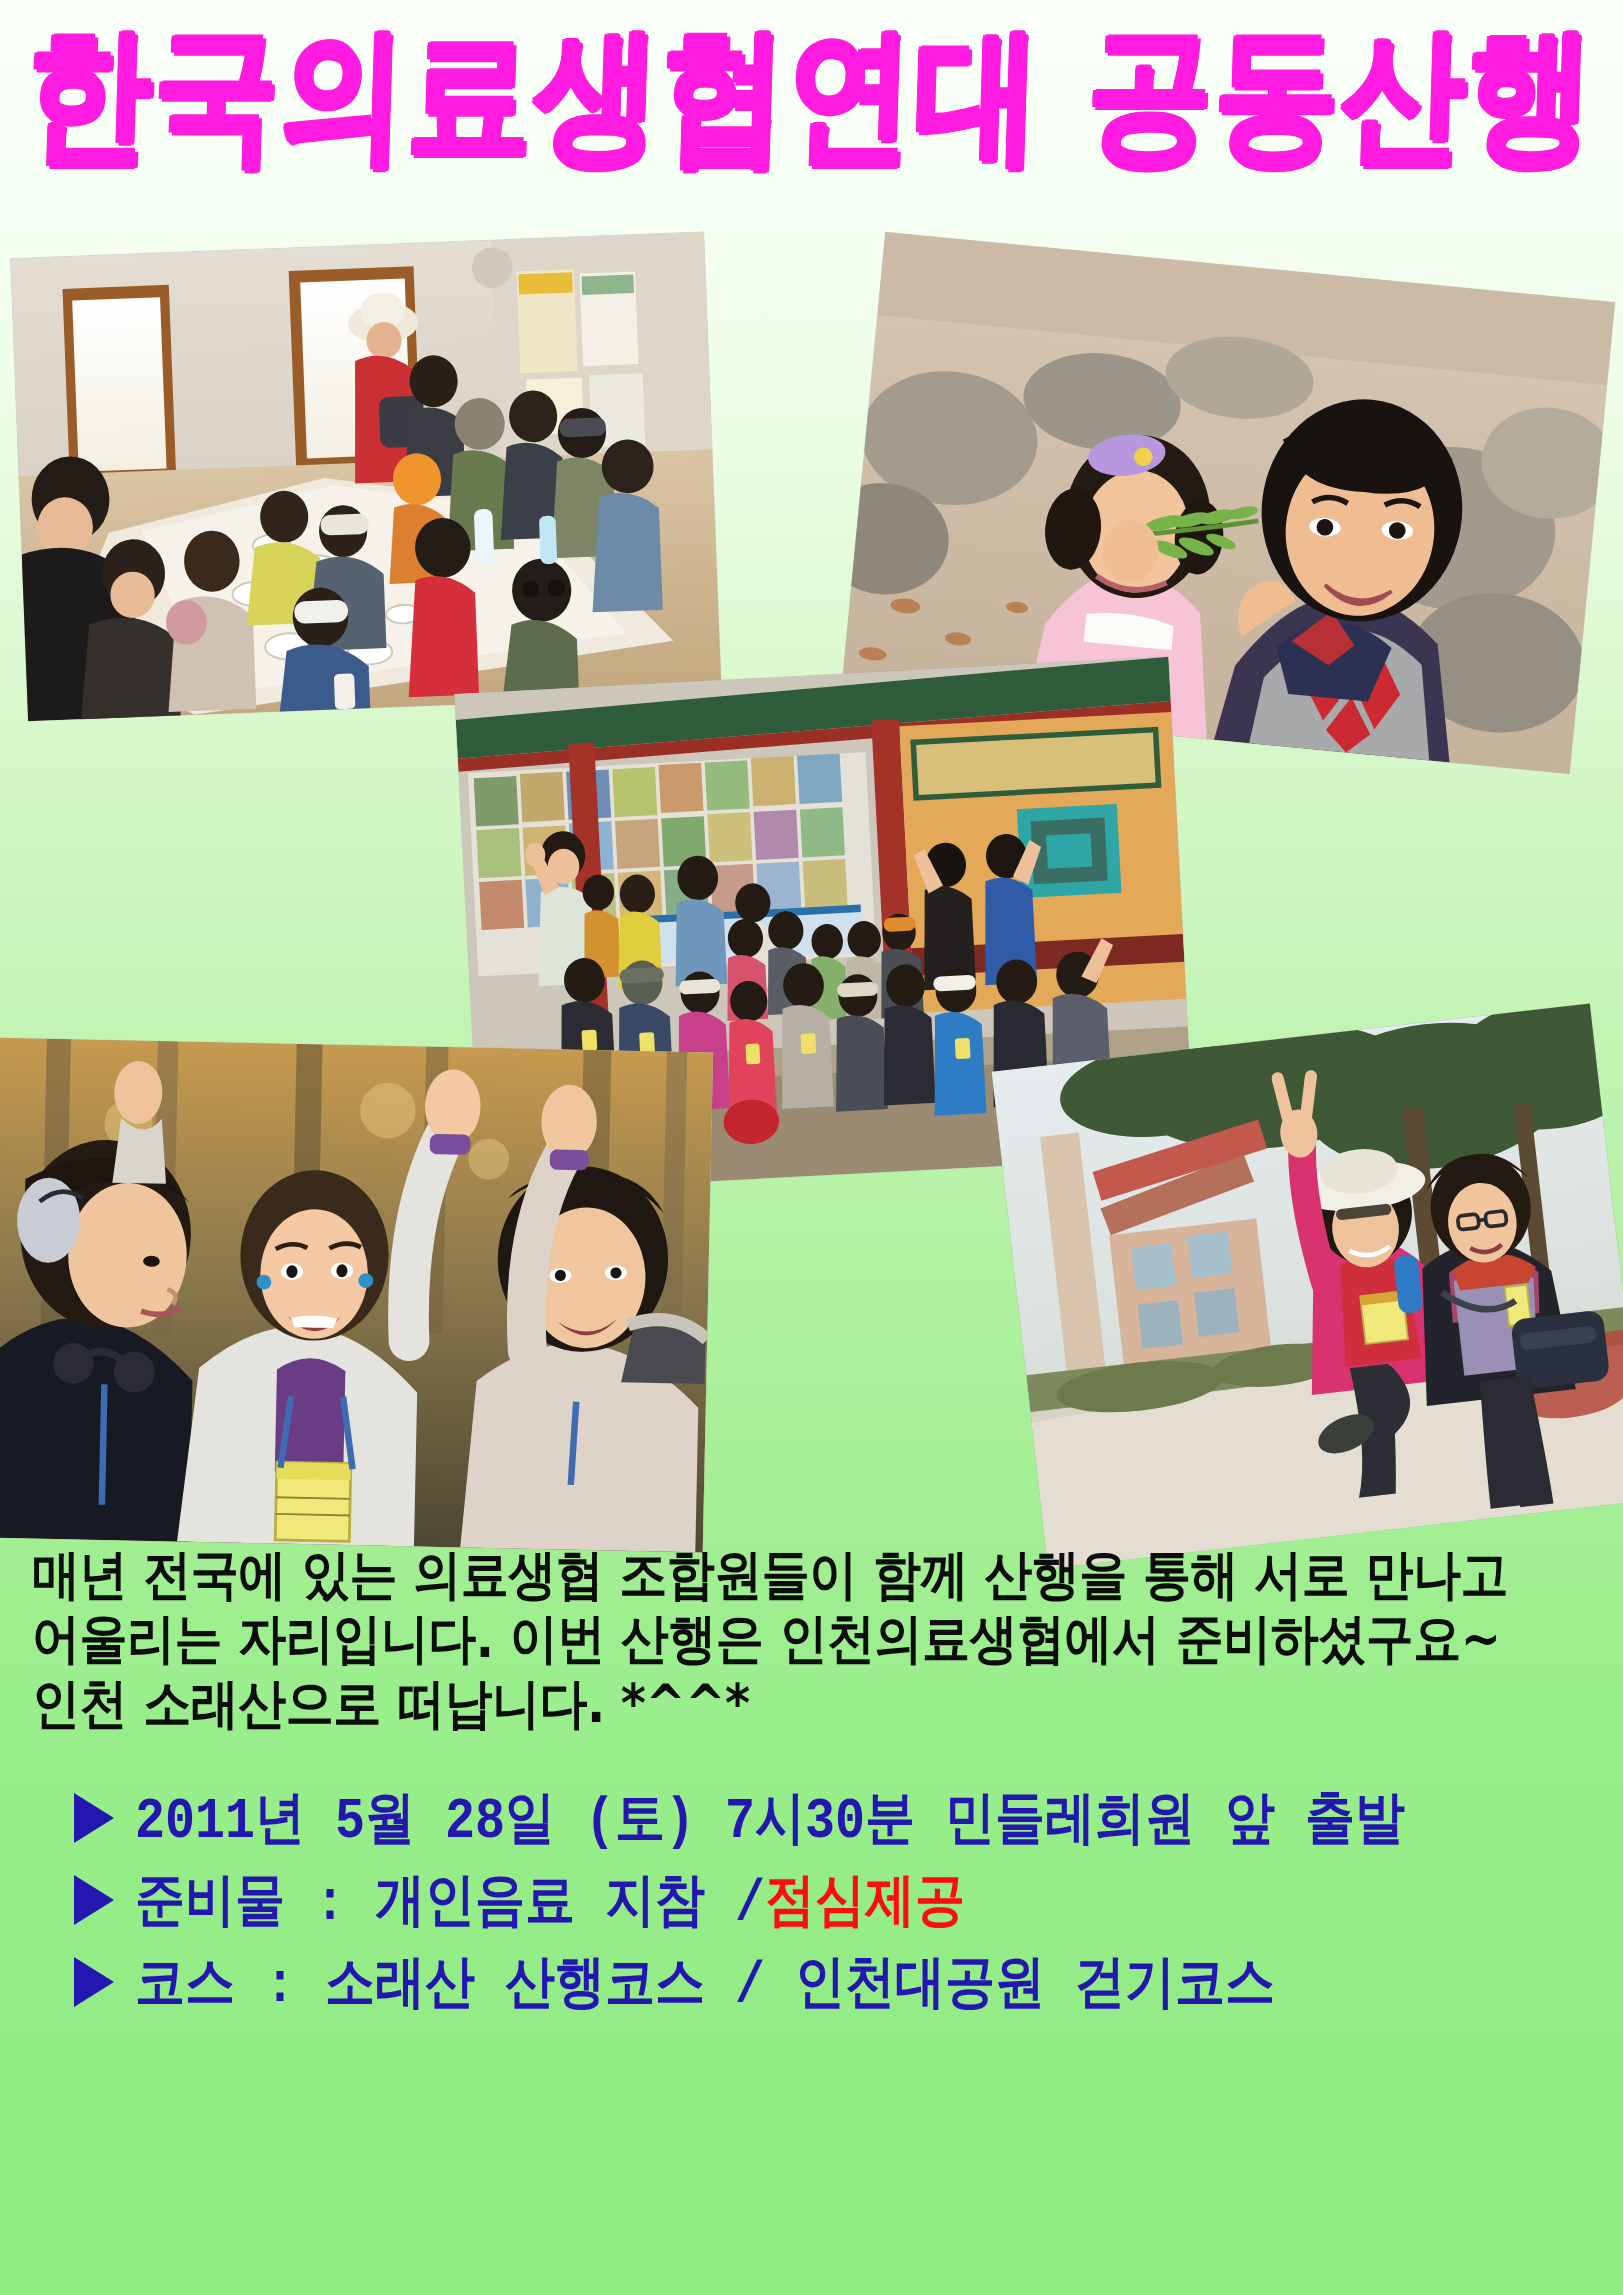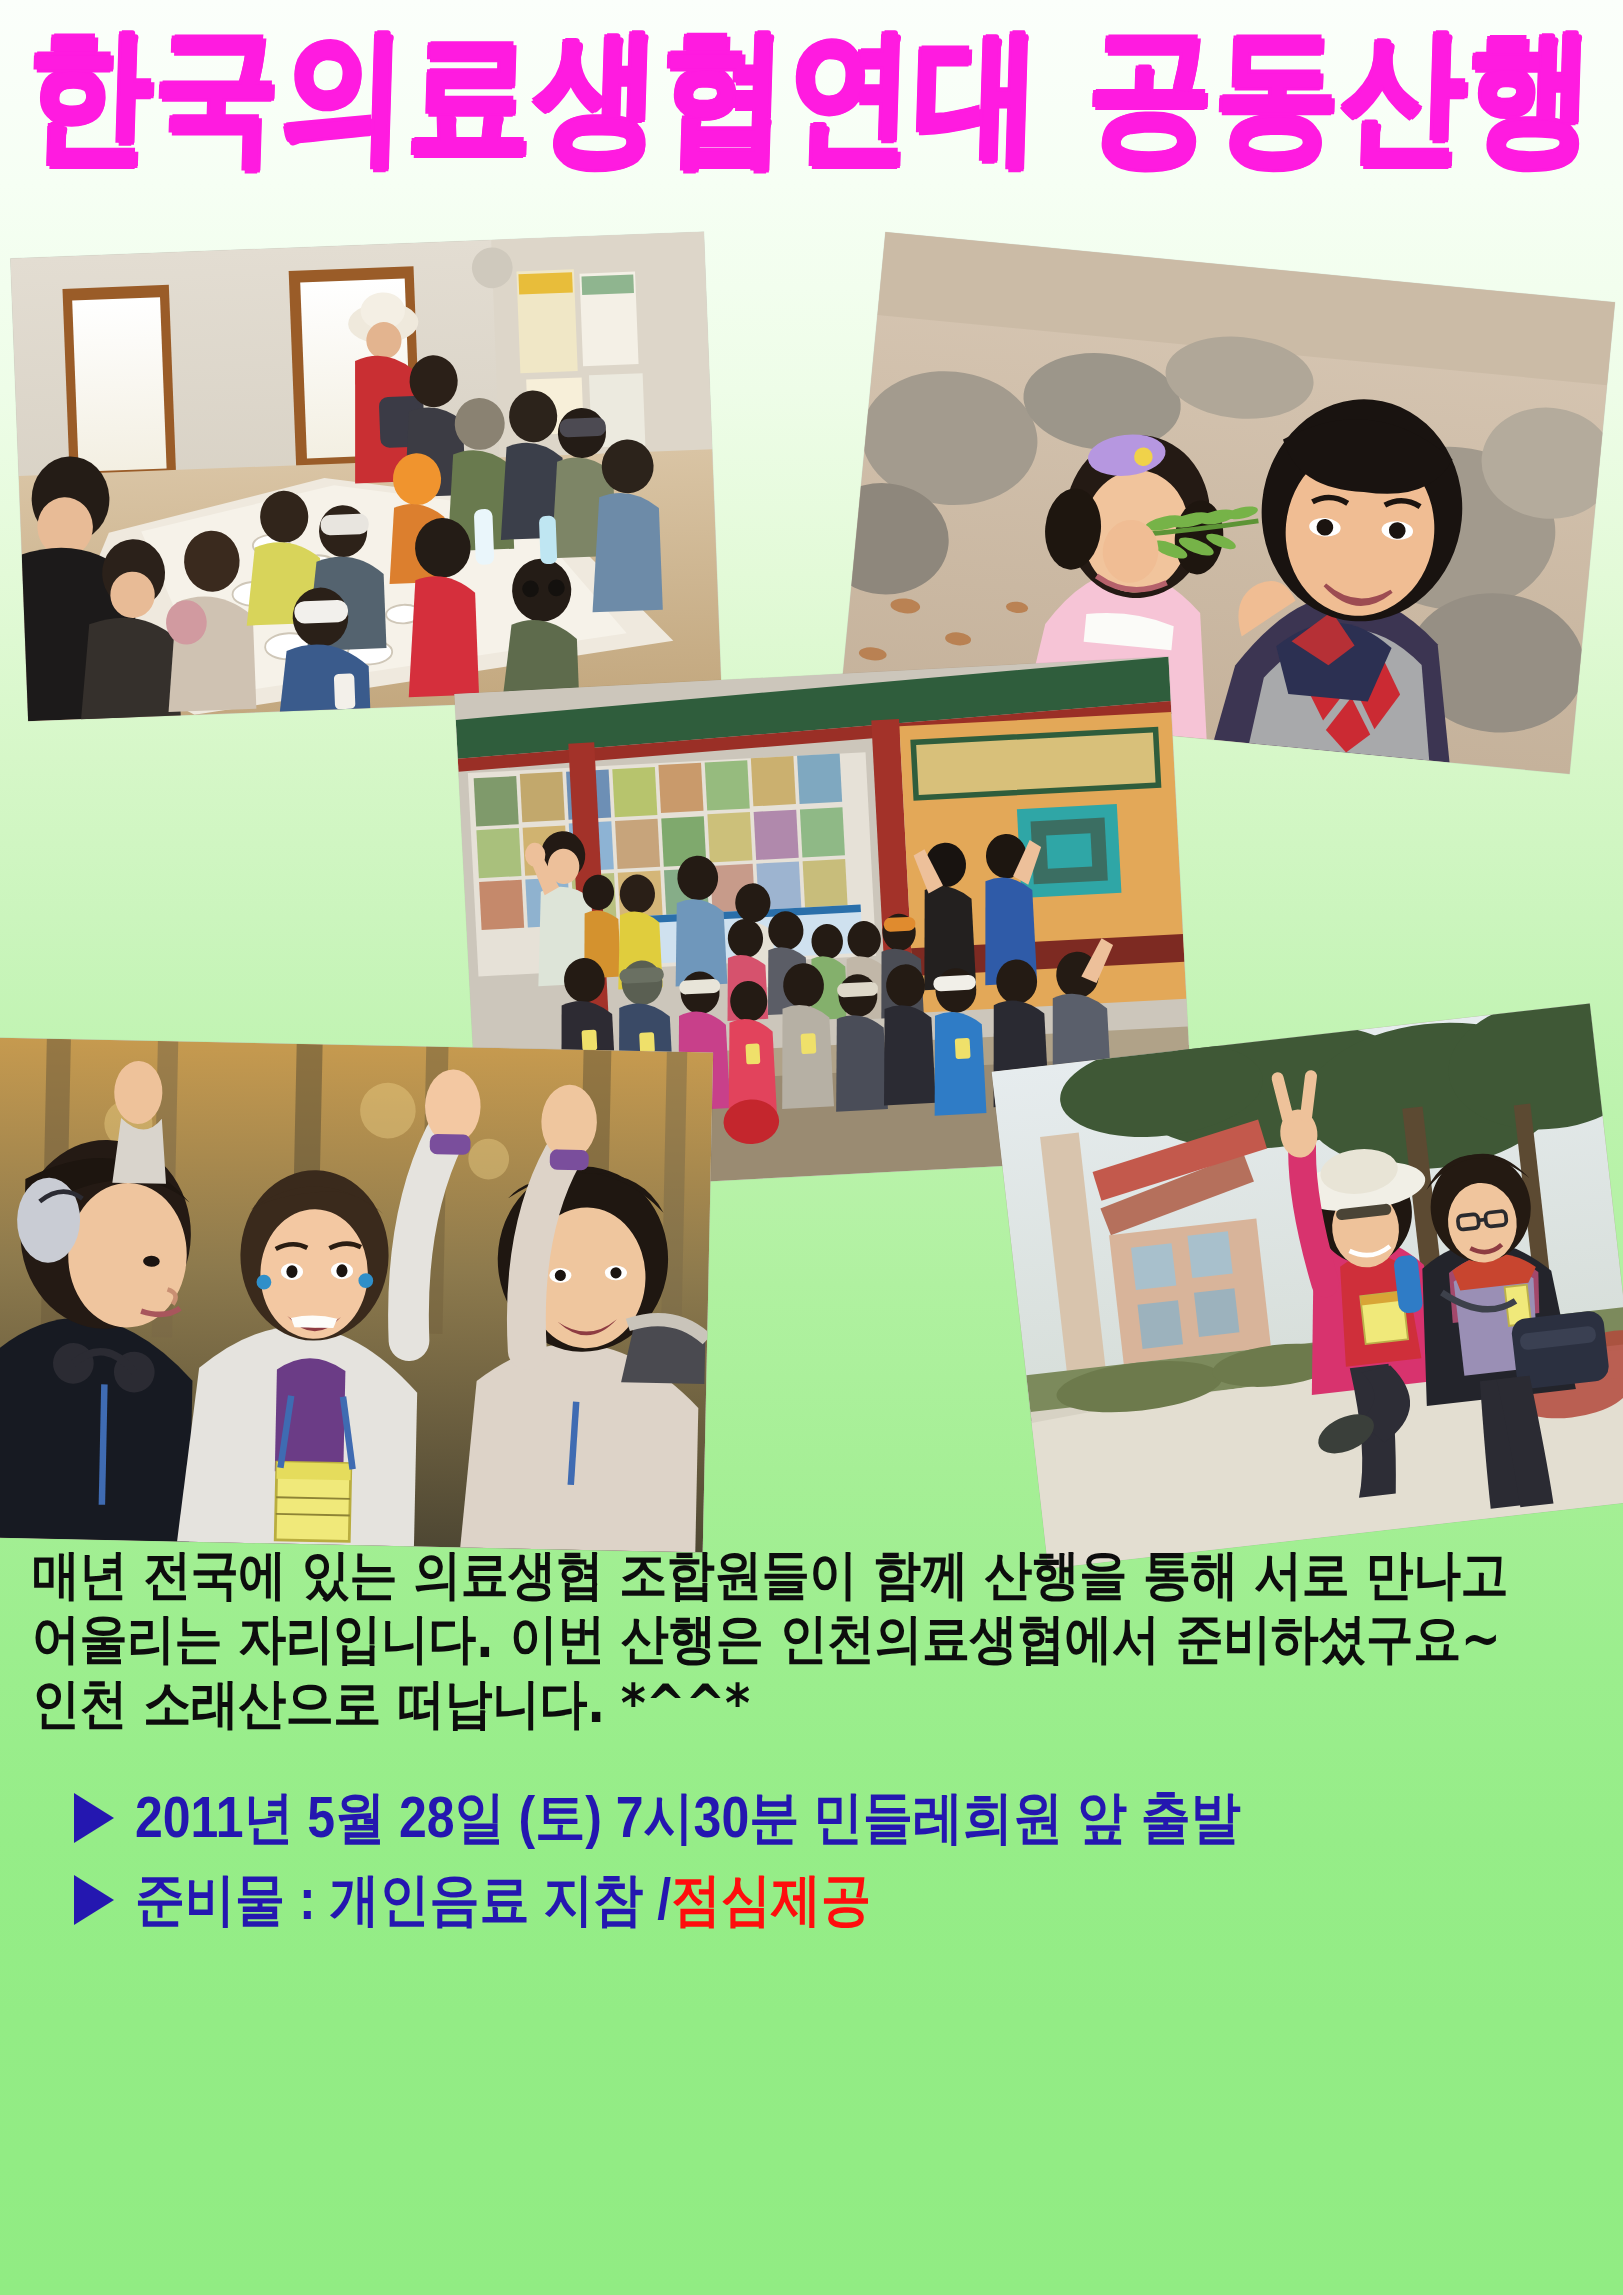--- a/index.html
+++ b/index.html
@@ -60,21 +60,21 @@
   }
   #para div{ white-space:nowrap; }
 
   
   #bullets{
     position:absolute; left:74px; top:1777px; width:1527px;
   }
   .bullet-row{
     display:flex; align-items:center;
     height:82px;
-    font-family:Liberation Sans, sans-serif;
+    font-family:Liberation Mono, monospace;
     font-weight:bold;
     font-size:50px;
     color:#2417B0;
     white-space:nowrap;
   }
   .tri{
     width:0;height:0;flex:0 0 auto;
     border-top:25px solid transparent;
     border-bottom:25px solid transparent;
     border-left:40px solid #2417B0;
@@ -611,16 +611,20 @@
     <span class="btext">2011년 5월 28일 (토) 7시30분 민들레희원 앞 출발</span>
   </div>
 
   <div class="bullet-row">
     <span class="tri"></span>
     <span class="btext">준비물 : 개인음료 지참 / </span>
     <span class="btext hl-red">점심제공</span>
   </div>
 
 
+  <div class="bullet-row">
+    <span class="tri"></span>
+    <span class="btext">코스 : 소래산 산행코스 / 인천대공원 걷기코스</span>
+  </div>
 
 
 </div>
 
 
 </body></html>

